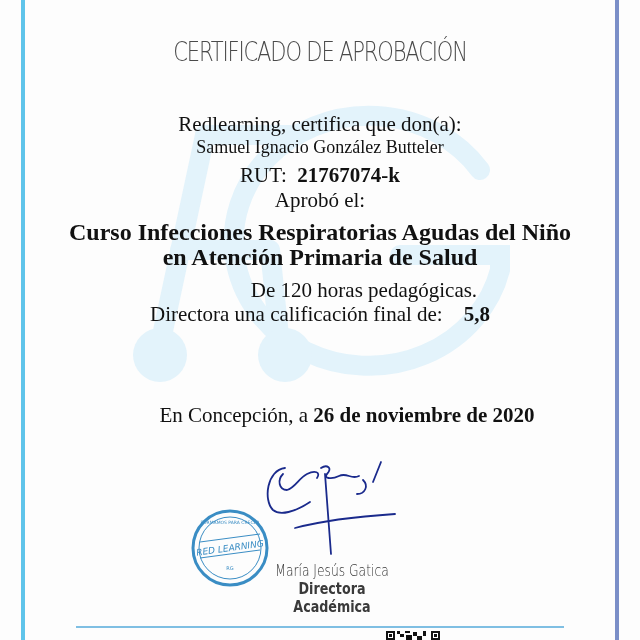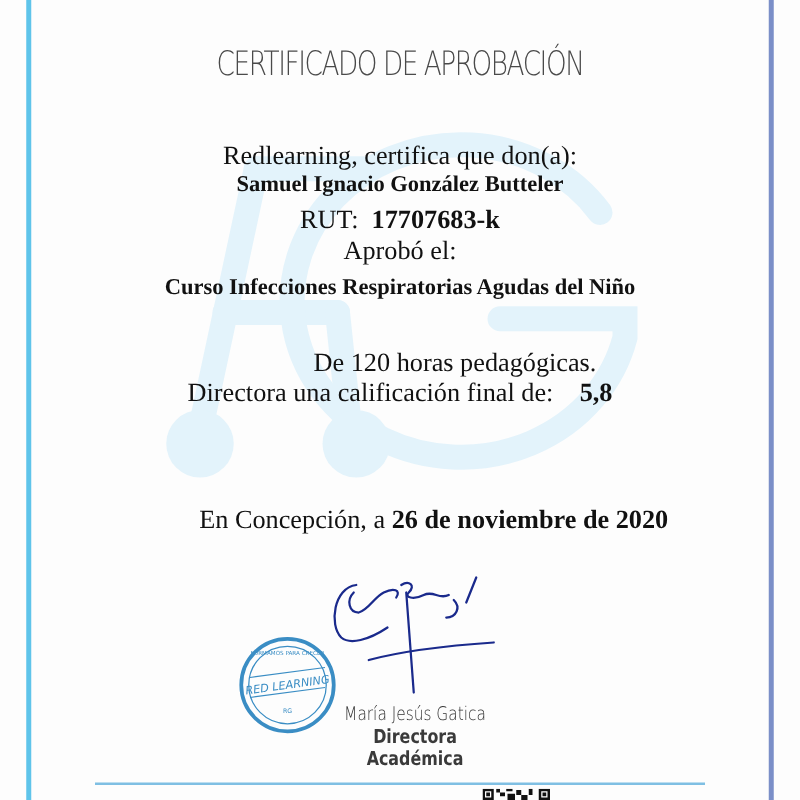--- a/index.html
+++ b/index.html
@@ -13,22 +13,22 @@
   .border-right { position: absolute; left: 615px; top: 0; width: 4px; height: 640px; background: #7b8fc8; }
   .watermark { position: absolute; left: 0; top: 0; width: 640px; height: 640px; pointer-events: none; }
   .title {
     position: absolute; left: 0; width: 640px; top: 36px; text-align: center;
     font-family: "DejaVu Sans", sans-serif; font-weight: 300; font-size: 27px;
     color: #4a4a4a; letter-spacing: -1.5px; transform: scaleX(0.78); transform-origin: 320px 0;
   }
   .line { position: absolute; left: 0; width: 640px; text-align: center; white-space: nowrap; }
   .reg { font-size: 21px; }
   .bold { font-weight: bold; }
-  .name { font-size: 18px; font-weight: bold; }
-  .course { font-size: 18px; font-weight: bold; }
+  .name { font-size: 18px; font-weight: normal; }
+  .course { font-size: 24px; font-weight: bold; }
   .signature { position: absolute; left: 255px; top: 450px; }
   .stamp { position: absolute; left: 190px; top: 508px; }
   .signer {
     position: absolute; left: 262px; width: 140px; text-align: center;
     font-family: "DejaVu Sans", sans-serif; color: #333;
     transform: scaleX(0.82); transform-origin: 70px 0;
   }
   .signer-name { top: 562px; font-size: 15px; font-weight: 300; }
   .signer-role { top: 580px; font-size: 15.5px; font-weight: bold; color: #3a3a3a; }
   .footer-line { position: absolute; left: 76px; top: 626px; width: 488px; height: 2px; background: #7fbfe3; }
@@ -54,25 +54,26 @@
     <circle cx="160" cy="355" r="27" fill="#e3f3fb"></circle>
     <circle cx="285" cy="355" r="27" fill="#e3f3fb"></circle>
   </svg>
 
   <div class="title">CERTIFICADO DE APROBACIÓN</div>
 
   <div class="line reg" style="top:112px;">Redlearning, certifica que don(a):</div>
   <div class="line name" style="top:137px;">Samuel Ignacio González Butteler</div>
   <div class="line reg" style="top:163px;">
     <span>RUT:</span>&nbsp;
-    <span class="bold">17707683-k</span>
+    <span class="bold">21767074-k</span>
   </div>
   <div class="line reg" style="top:188px;">Aprobó el:</div>
 
   <div class="line course" style="top:219px;">Curso Infecciones Respiratorias Agudas del Niño</div>
+  <div class="line course" style="top:244px;">en Atención Primaria de Salud</div>
 
   <div class="line reg" style="top:278px;margin-left:44px;">De 120 horas pedagógicas.</div>
   <div class="line reg" style="top:302px;">
     <span>Directora una calificación final de:</span>&nbsp;&nbsp;&nbsp;
     <span class="bold">5,8</span>
   </div>
 
   <div class="line reg" style="top:403px;margin-left:27px;">
     <span>En Concepción, a</span>
     <span class="bold">26 de noviembre de 2020</span>

